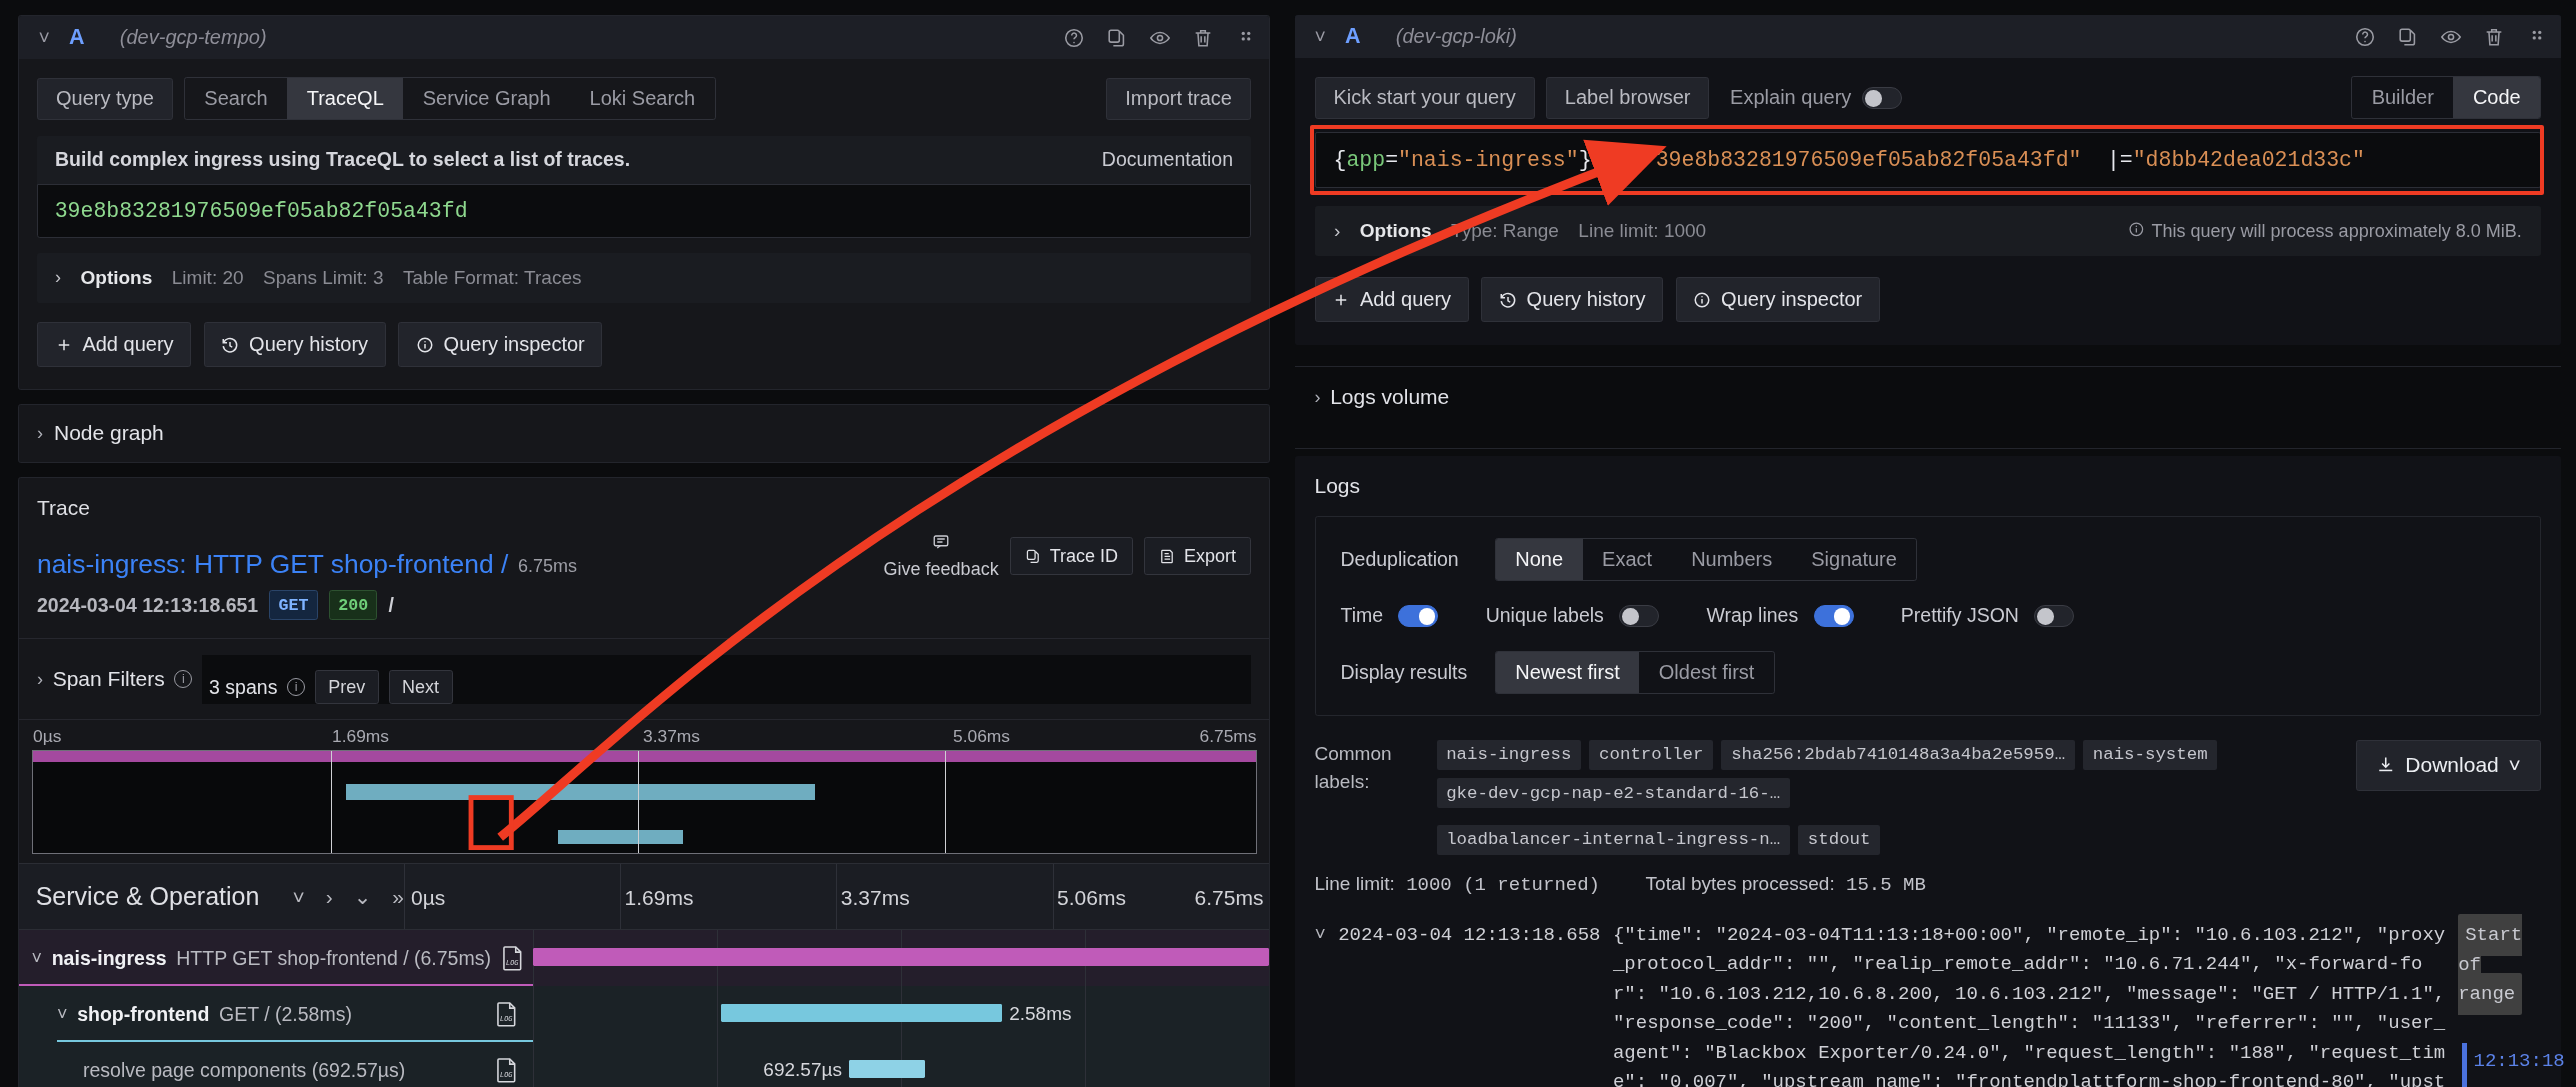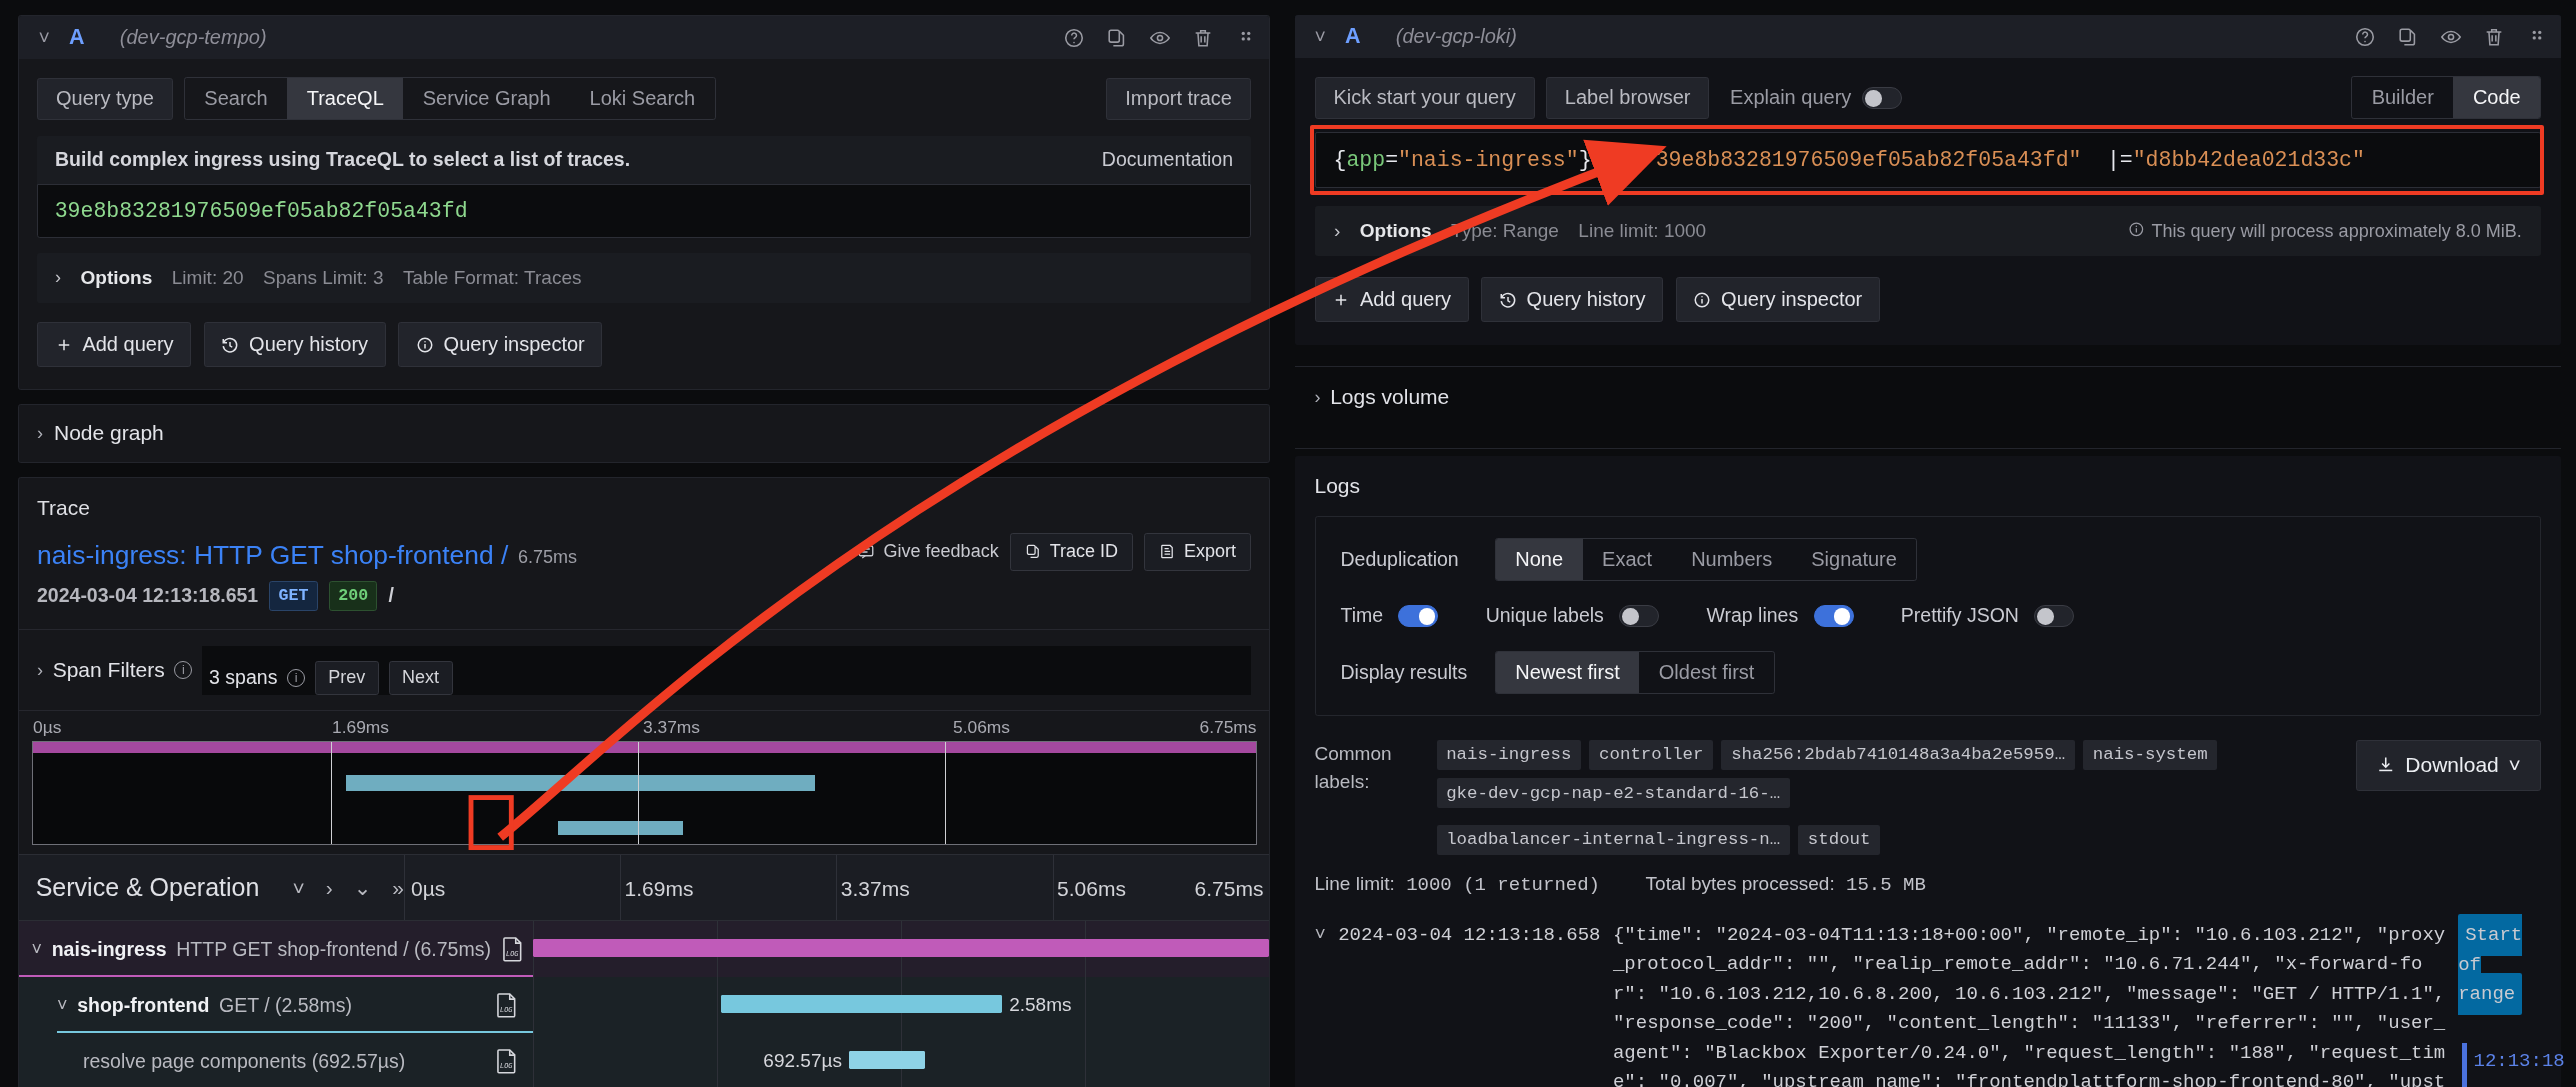--- a/index.html
+++ b/index.html
@@ -77,21 +77,21 @@
     display:flex; align-items:center; gap:11px;
   }
   .collapse-row .ang { color:#aeb0b8; font-size:18px;}
 
   .tracebox { margin-top: 14px; background:#16171b; border:0.7px solid #23252c; border-radius:2.8px; }
   .tracebox .cap { font-size:21px; color:#dedfe4; padding: 18px 18px 8.3px 18px; }
   .trace-title-row { display:flex; align-items:flex-end; padding: 4.2px 18px 0 18px; }
   .trace-title { font-size:26.4px; color:#3b82f6; }
   .trace-dur { font-size:18px; color:#9d9ea6; margin-left:9.7px; position:relative; top:-2.8px;}
   .trace-actions { margin-left:auto; display:flex; align-items:center; gap:11px; }
-  .ghost { display:flex; align-items:center; gap:8.3px; font-size:18px; color:#c9cad1; }
+  .ghost { display:flex; align-items:center; gap:8.3px; font-size:18px; color:#c9cad1;flex-direction:column; }
   .obtn {
     display:flex; align-items:center; gap:8.3px; font-size:18px; color:#e2e3e8;
     border:0.7px solid #33353d; border-radius:2.8px; padding: 7.6px 14px; background:#1b1d23; cursor:pointer;
   }
   .trace-sub { display:flex; align-items:center; gap:11px; padding: 9.7px 18px 18px 18px; font-weight: bold; }
   .trace-sub .ts { font-size:19.5px; color:#b6b7be; }
   .pill { font-family:"Liberation Mono",monospace; font-size:16.7px; padding:4.9px 8.3px; border-radius:2.8px; }
   .pill.get { background:#14263f; color:#7fb3ff; border:0.7px solid #2a4468; }
   .pill.ok  { background:#18301a; color:#6fcf79; border:0.7px solid #2d5130; }
   .slash { font-size:19.5px; color:#cfd0d6; }
@@ -195,21 +195,21 @@
   .logline {
     display:flex; margin: 25px 0 0 0; padding: 0 19.5px;
     font-family:"Liberation Mono", monospace; font-size:19px; line-height:1.55; color:#cfd0d6;
   }
   .logline .exp { color:#b5b6bd; width:16.7px; flex:none; }
   .logline .ts { white-space:pre; flex:none; padding-left:7px;}
   .logbody { flex:1; word-break:break-all; padding-left: 12.5px; }
 
   .rail { width: 83px; flex:none; position:relative; margin-left: 11px;}
   .rail .sor {
-    background:#0369a1; border-radius:2.1px; padding: 9.7px 7px;
+    background:#404040; border-radius:2.1px; padding: 9.7px 7px;
     font-size:19px; color:#c9cad1; text-align:center; line-height:1.25;
   }
   .rail .bluebar { position:absolute; left:4.2px; top:122px; width:4.9px; height:104px; background:#4b72de; }
   .rail .times { position:absolute; left:15.3px; top:125px; font-size:19px; color:#5b82e8; text-align:center; line-height:1.6; }
 
   
   .arrow { position:absolute; left:0; top:0; width:2576px; height:1088px; pointer-events:none; }
 </style>
 </head>
 <body>

